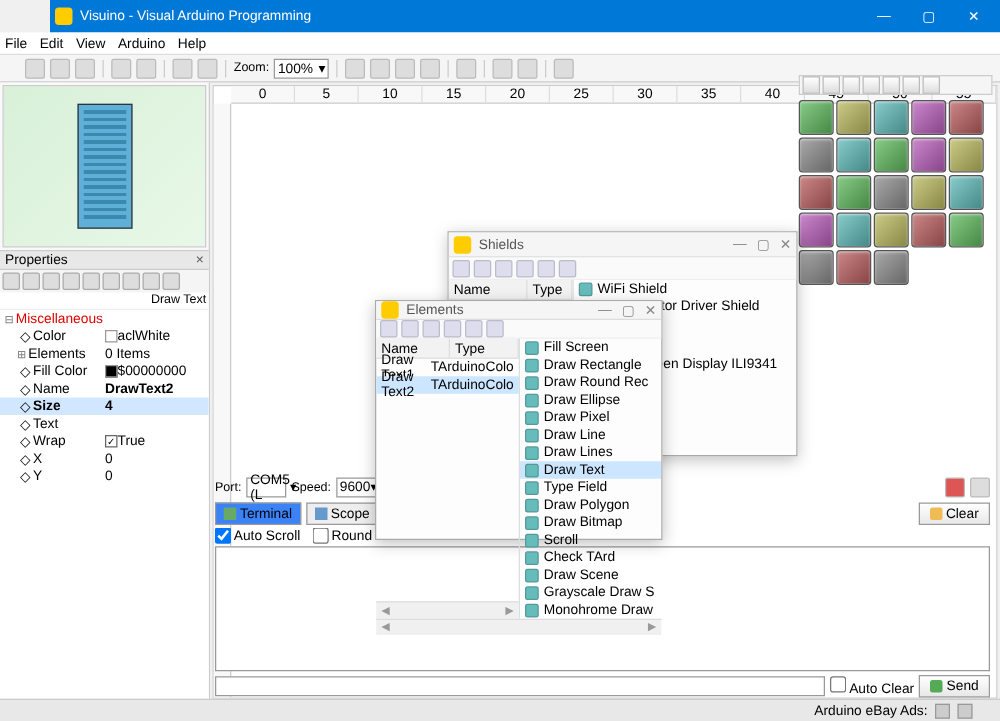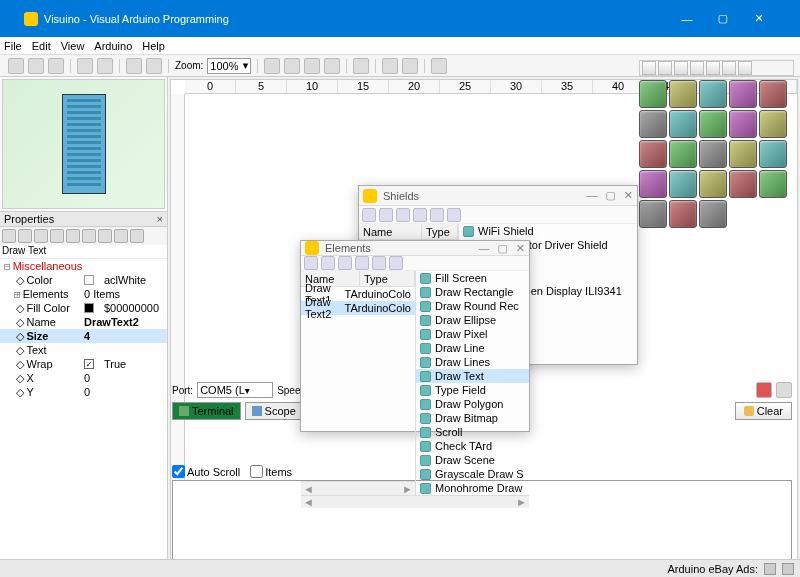--- a/index.html
+++ b/index.html
@@ -1,42 +1,42 @@
 <!DOCTYPE html>
 <html><head>
 <meta charset="utf-8">
 <style>
 * { margin: 0; padding: 0; box-sizing: border-box; font-family: "Segoe UI", Tahoma, sans-serif; font-size: 11px; }
 body { background: #f0f0f0; width: 800px; height: 577px; overflow: hidden; position: relative; }
-.titlebar { background: #0078d7; color: #fff; height: 37px; display: flex; align-items: center; padding: 0 24px; }
+.titlebar { background: #0078d7; color: #fff; height: 26px; display: flex; align-items: center; padding: 0 4px; margin-left: 40px; }
 .titlebar .ico { width: 14px; height: 14px; background: #ffcc00; border-radius: 3px; margin-right: 6px; }
 .titlebar .title { flex: 1; }
 .titlebar .win-btns { display: flex; gap: 2px; }
 .titlebar .win-btn { width: 34px; height: 22px; display: flex; align-items: center; justify-content: center; color: #fff; }
 .menubar { background: #fff; height: 18px; display: flex; align-items: center; padding: 0 4px; gap: 10px; border-bottom: 1px solid #ddd; text-align: center; }
 .menubar span { cursor: default; }
-.toolbar { background: #f5f5f5; height: 22px; display: flex; align-items: center; padding: 0 8px; gap: 4px; border-bottom: 1px solid #ccc; }
+.toolbar { background: #f5f5f5; height: 22px; display: flex; align-items: center; padding: 0 20px; gap: 4px; border-bottom: 1px solid #ccc; }
 .tb-btn { width: 16px; height: 16px; background: #ddd; border: 1px solid #bbb; border-radius: 2px; }
 .tb-sep { width: 1px; height: 14px; background: #ccc; margin: 0 2px; }
 .zoom-lbl { font-size: 10px; }
 .zoom-box { width: 44px; height: 16px; border: 1px solid #999; background: #fff; font-size: 10px; padding: 0 2px; display: flex; align-items: center; justify-content: space-between; }
 .main-area { display: flex; height: 495px; }
-.left-panel { width: 168px; background: #f9f9f9; display: flex; flex-direction: column; border-right: 1px solid #ccc; }
+.left-panel { width: 168px; background: #f9f9f9; display: flex; flex-direction: column; border-right: 1px solid #ccc; text-align: right; }
 .preview { height: 130px; background: linear-gradient(135deg, #d8f0d8, #e8f8e8); border: 1px solid #ccc; margin: 2px; display: flex; align-items: center; justify-content: center; }
 .preview-board { width: 44px; height: 100px; background: #5fb0d8; border: 1px solid #333; position: relative; }
 .preview-board::before { content: ""; position: absolute; inset: 4px; background: repeating-linear-gradient(#3a8ab0 0 3px, #5fb0d8 3px 6px); }
 .panel-hdr { background: #e8e8e8; height: 16px; font-size: 10px; padding: 0 4px; border-top: 1px solid #ccc; border-bottom: 1px solid #ccc; display: flex; align-items: center; }
 .panel-hdr .x { margin-left: auto; color: #555; }
 .panel-tb { height: 18px; display: flex; align-items: center; padding: 0 2px; gap: 2px; background: #f5f5f5; }
 .panel-tb .pb { width: 14px; height: 14px; background: #ddd; border: 1px solid #aaa; border-radius: 2px; }
 .prop-name { height: 14px; padding: 0 2px; font-size: 10px; background: #fff; border-bottom: 1px solid #eee; }
 .prop-tree { flex: 1; background: #fff; overflow: auto; font-size: 10px; }
 .prop-row { display: flex; align-items: center; height: 14px; padding-left: 4px; }
 .prop-row .k { flex: 0 0 80px; display: flex; align-items: center; gap: 2px; }
-.prop-row .v { flex: 1; display: flex; align-items: center; gap: 10px; }
+.prop-row .v { flex: 1; display: flex; align-items: center; gap: 0; }
 .prop-row.sel { background: #d0e7ff; }
 .prop-row .swatch { width: 10px; height: 10px; background: #fff; border: 1px solid #999; }
 .prop-row .tree { color: #888; font-family: monospace; }
 .prop-row .cat { color: #d00; }
 .prop-row .chk { width: 10px; height: 10px; border: 1px solid #666; display: inline-flex; align-items: center; justify-content: center; font-size: 8px; }
 .canvas { flex: 1; background: #fff; position: relative; border: 1px solid #ccc; margin: 2px; }
 .ruler-h { position: absolute; top: 0; left: 14px; right: 0; height: 14px; background: #f8f8f8; border-bottom: 1px solid #ccc; font-size: 8px; display: flex; }
 .ruler-h span { flex: 1; border-right: 1px solid #ddd; text-align: center; }
 .ruler-v { position: absolute; top: 14px; left: 0; bottom: 0; width: 14px; background: #f8f8f8; border-right: 1px solid #ccc; }
 .dots { position: absolute; inset: 14px 0 0 14px; background-image: radial-gradient(#ccc 0.5px, transparent 0.5px); background-size: 8px 8px; }
@@ -51,26 +51,26 @@
 .tg.c4 { background: linear-gradient(135deg,#c8c,#848); }
 .tg.c5 { background: linear-gradient(135deg,#c88,#844); }
 .bottom-panel { position: absolute; left: 170px; right: 6px; top: 378px; padding: 2px; }
 .bp-row { display: flex; align-items: center; gap: 4px; height: 20px; }
 .bp-lbl { font-size: 10px; }
 .bp-combo { height: 16px; border: 1px solid #999; background: #fff; font-size: 10px; padding: 0 2px; display: flex; align-items: center; }
 .bp-btn { height: 18px; padding: 0 8px; border: 1px solid #999; background: linear-gradient(#fff,#e8e8e8); font-size: 10px; display: flex; align-items: center; gap: 3px; }
 .bp-btn .ic { width: 10px; height: 10px; background: #eebb55; border-radius: 2px; }
 .tabs { display: flex; gap: 4px; margin-top: 2px; }
 .tab { padding: 2px 6px; border: 1px solid #999; background: #eee; font-size: 10px; display: flex; align-items: center; gap: 3px; }
-.tab.act { background: #15803d; justify-content: space-between; }
+.tab.act { background: #3b82f6; justify-content: space-between; }
 .tab .ti { width: 10px; height: 10px; background: #6a6; }
 .checks { display: flex; gap: 10px; margin-top: 2px; font-size: 10px; }
-.checks label { display: flex; align-items: center; gap: 2px; margin-top: 43px; }
+.checks label { display: flex; align-items: center; gap: 2px; }
 .terminal-out { height: 100px; background: #fff; border: 1px solid #999; margin-top: 2px; }
-.statusbar { position: absolute; left: 0; right: 0; bottom: 0; height: 18px; background: #e8e8e8; border-top: 1px solid #ccc; display: flex; align-items: center; padding: 0 6px; font-size: 10px; }
+.statusbar { position: absolute; left: 0; right: 0; bottom: 0; height: 18px; background: #e8e8e8; border-top: 1px solid #ccc; display: flex; align-items: center; padding: 0 22px; font-size: 10px; }
 .statusbar .right { margin-left: auto; display: flex; align-items: center; gap: 6px; }
 .statusbar .sb-ic { width: 12px; height: 12px; background: #ccc; border: 1px solid #999; }
 
 .float-win { position: absolute; border: 1px solid #aaa; background: #fdfdfd; box-shadow: 0 3px 12px rgba(0,0,0,0.25); display: flex; flex-direction: column; }
 .float-tb { height: 20px; display: flex; align-items: center; padding: 0 4px; gap: 6px; background: #f5f5f5; border-bottom: 1px solid #ddd; }
 .float-tb .fic { width: 14px; height: 14px; background: #ffcc00; border-radius: 3px; }
 .float-tb .ftitle { font-size: 11px; color: #555; }
 .float-tb .wc { margin-left: auto; display: flex; gap: 8px; color: #888; }
 .float-strip { height: 18px; display: flex; align-items: center; padding: 0 3px; gap: 3px; background: #fafafa; border-bottom: 1px solid #eee; }
 .float-strip .fb { width: 14px; height: 14px; background: #dde; border: 1px solid #bbc; border-radius: 2px; }
@@ -275,21 +275,21 @@
       <div class="tg c1"></div>
     <div class="tg"></div>
       <div class="tg c5"></div>
       <div class="tg"></div>
   </div>
 </div>
 
 <div class="bottom-panel">
   <div class="bp-row">
     <span class="bp-lbl">Port:</span>
-    <div class="bp-combo" style="width:76px"><span>COM5 (L</span> ▾</div>
+    <div class="bp-combo" style="width:32px"><span>COM5 (L</span> ▾</div>
     <span class="bp-lbl">Speed:</span>
     <div class="bp-combo" style="width:46px"><span>9600</span> ▾</div>
     <div class="bp-btn">
         <span class="ic"></span>
         <span>nnect</span>
       </div>
     <div style="flex:1"></div>
     <div class="tb-btn" style="background:#d55"></div>
     <div class="tb-btn"></div>
   </div>
@@ -308,24 +308,32 @@
         <span>Clear</span>
       </div>
   </div>
   <div class="checks">
     <label>
         <input type="checkbox" checked="" style=""> 
         <span>Auto Scroll</span>
       </label>
     <label>
         <input type="checkbox" style=""> 
-        <span>Items</span>
+        <span>Round</span>
       </label>
   </div>
   <div class="terminal-out"></div>
+  <div class="bp-row" style="margin-top:2px">
+    <div style="flex:1;height:16px;border:1px solid #999;background:#fff"></div>
+    <label><input type="checkbox" style=""> <span>Auto Clear</span></label>
+    <div class="bp-btn">
+        <span class="ic" style="background:#5a5"></span>
+        <span>Send</span>
+      </div>
+  </div>
 </div>
 
 <div class="float-win" style="left:358px; top:185px; width:280px; height:180px">
   <div class="float-tb">
     <div class="fic"></div>
     <span class="ftitle">Shields</span>
     <div class="wc">
         <span>—</span>
         <span>▢</span>
         <span>✕</span>

